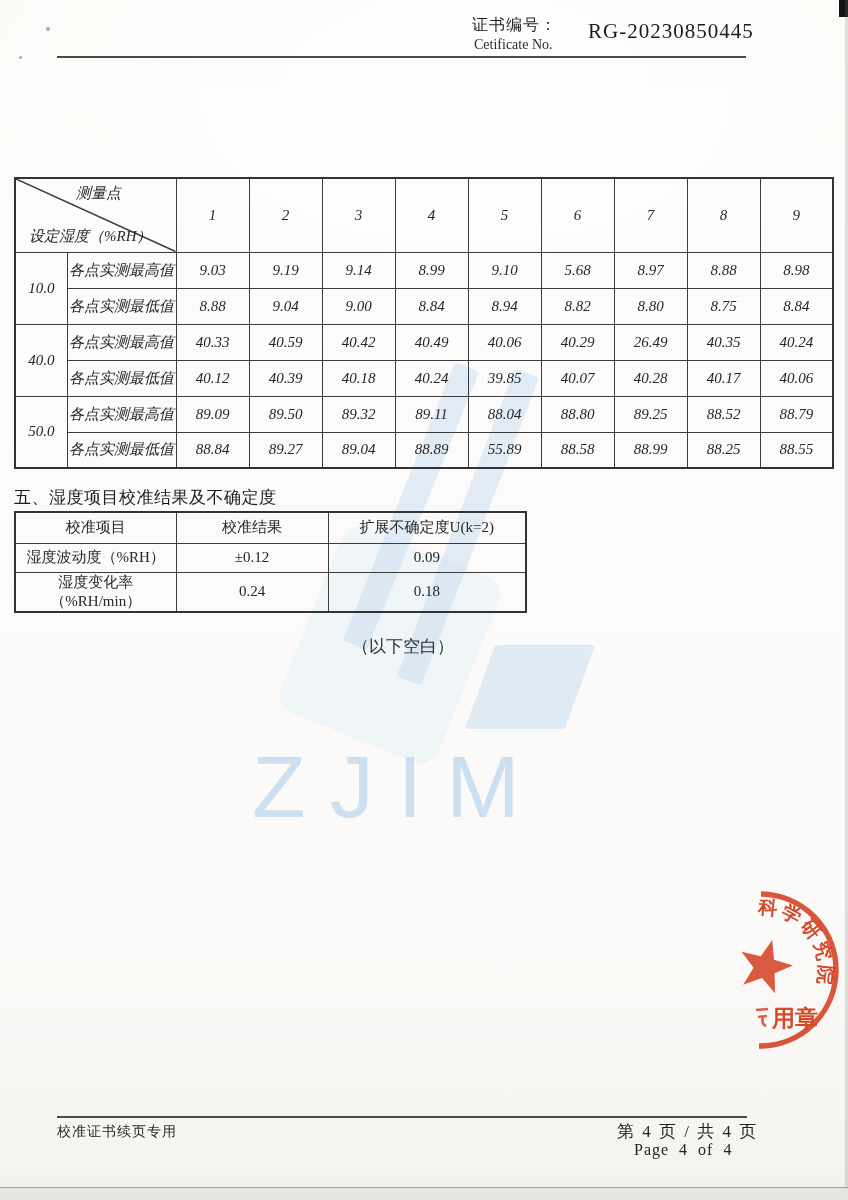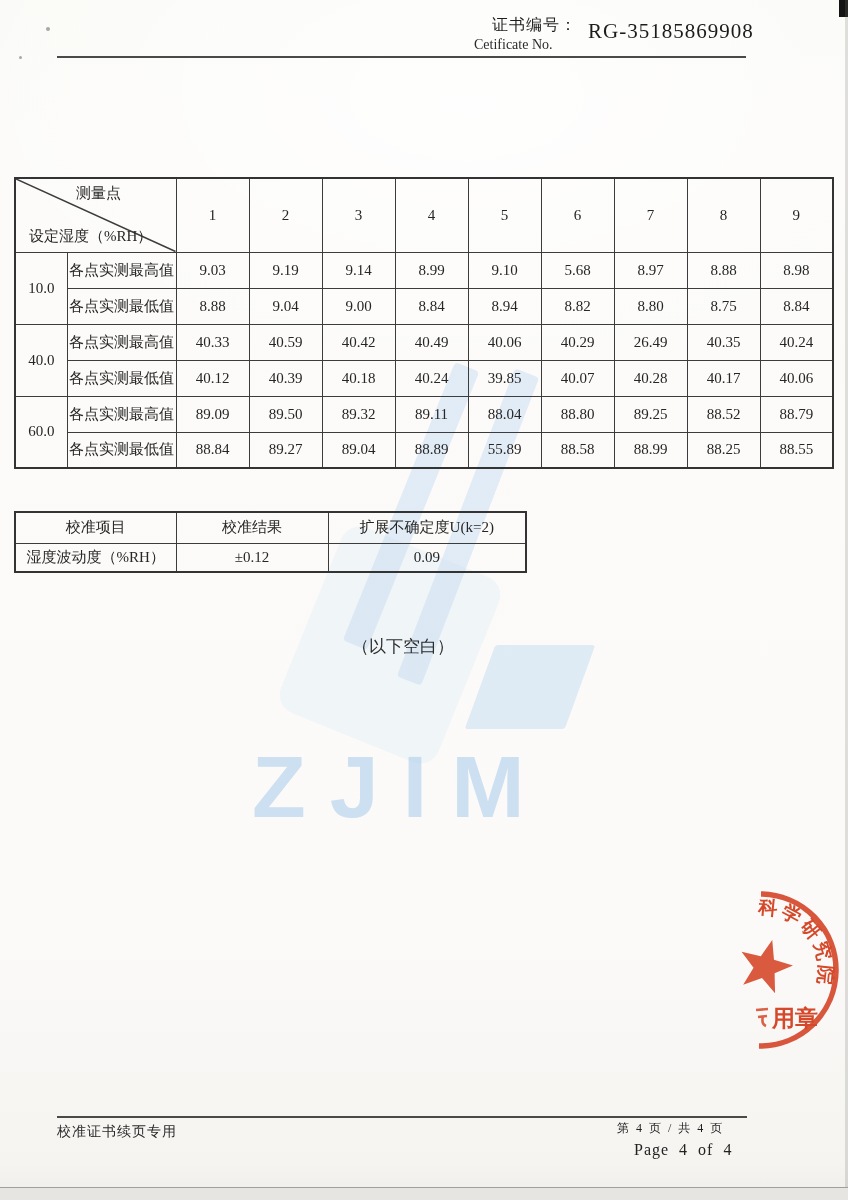--- a/index.html
+++ b/index.html
@@ -6,62 +6,62 @@
   #page{
     position:relative;width:848px;height:1200px;overflow:hidden;
     background:
       radial-gradient(ellipse 900px 500px at 55% 8%, rgba(255,255,255,.8), rgba(255,255,255,0) 60%),
       linear-gradient(180deg,#fafaf7 0%,#fcfbf9 12%,#fbfaf8 78%,#f5f4f1 97%,#eeede9 100%);
     font-family:"Liberation Serif","DejaVu Serif",serif;
     color:#242424;
   }
   .abs{position:absolute;}
   
-  .hdr-zh{left:472px;top:15px;font-size:16px;letter-spacing:1px;color:#1f1f1f;margin-left:20px;}
+  .hdr-zh{left:472px;top:15px;font-size:16px;letter-spacing:1px;color:#1f1f1f;}
   .hdr-en{left:474px;top:37px;font-size:14px;color:#2a2a2a;}
   .hdr-no{left:588px;top:19px;font-size:21px;letter-spacing:1px;color:#1c1c1c;}
   .rule{height:2px;background:#4a4a48;}
   .hdr-rule{left:57px;top:56px;width:689px;}
   
   .sec-title{font-size:17px;color:#1c1c1c;letter-spacing:.5px;}
   .sec4{left:14px;top:149px;}
   .sec5{left:14px;top:486px;}
   .blank-note{left:352px;top:635px;font-size:17px;color:#2a2a2a;}
   
   table{border-collapse:collapse;table-layout:fixed;background:transparent;}
   td,th{border:1.5px solid #3c3c3c;padding:0;text-align:center;vertical-align:middle;
         font-size:15px;font-weight:normal;color:#262626;}
-  #t1{left:14px;top:177px;width:820px;border:2px solid #333;}
+  #t1{left:14px;top:177px;width:820px;border:2px solid #333;font-style:italic;}
   #t1 .hrow{height:74px;}
   #t1 tr{height:36px;}
   #t2{left:14px;top:511px;width:511px;border:2px solid #333;}
   #t2 .hrow{height:31px;}
   #t2 tr{height:29px;}
   .corner{position:relative;}
   .corner svg{position:absolute;left:0;top:0;width:100%;height:100%;}
   .corner .c-top{position:absolute;top:5px;left:60px;font-size:15px;}
   .corner .c-bot{position:absolute;bottom:6px;left:13px;font-size:15px;}
   
   .wm{pointer-events:none;}
   .wm-bar{background:rgba(172,206,238,.32);border-radius:4px;}
   .wm-bar.a{left:398px;top:356px;width:26px;height:300px;transform:rotate(22deg);}
   .wm-bar.b{left:455px;top:362px;width:26px;height:330px;transform:rotate(21deg);}
   .wm-block{left:480px;top:645px;width:100px;height:84px;background:rgba(175,210,240,.38);
             transform:skewX(-20deg);border-radius:3px;}
   .wm-band{left:305px;top:545px;width:170px;height:200px;background:rgba(195,220,242,.18);
            transform:rotate(22deg);border-radius:20px;}
   .wm-text{left:252px;top:736px;font-family:"Liberation Sans","DejaVu Sans",sans-serif;
-           font-weight:700;font-size:88px;letter-spacing:24px;color:rgba(158,198,233,.50);}
+           font-weight:400;font-size:88px;letter-spacing:24px;color:rgba(158,198,233,.50);}
   
   .stamp{left:688px;top:858px;}
   
   .ftr-rule{left:57px;top:1116px;width:690px;}
   .ftr-zh{left:57px;top:1123px;font-size:14px;letter-spacing:1px;color:#2a2a2a;}
   .ftr-en{left:57px;top:1142px;font-size:15px;color:#262626;}
-  .ftr-pzh{left:617px;top:1120px;font-size:12px;letter-spacing:2px;color:#1f1f1f;}
+  .ftr-pzh{left:617px;top:1120px;font-size:17px;letter-spacing:2px;color:#1f1f1f;}
   .ftr-pen{left:634px;top:1141px;font-size:16px;letter-spacing:1px;word-spacing:5px;color:#222;}
   
   .notch{left:839px;top:0;width:9px;height:17px;background:#141414;}
   .edge-r{right:0;top:0;width:3px;height:1200px;background:rgba(120,120,112,.22);}
   .edge-b{left:0;top:1187px;width:848px;height:13px;background:#e6e5e1;border-top:1px solid #a09f9a;}
   .speck{border-radius:50%;background:rgba(95,100,105,.55);}
   .s1{left:46px;top:27px;width:4px;height:4px;}
   .s2{left:19px;top:56px;width:3px;height:3px;}
 </style>
 </head>
@@ -70,21 +70,21 @@
 <div id="page">
 
   <div class="abs wm wm-bar a"></div>
   <div class="abs wm wm-bar b"></div>
   <div class="abs wm wm-block"></div>
   <div class="abs wm wm-band"></div>
   <div class="abs wm wm-text">ZJIM</div>
 
   <div class="abs hdr-zh">证书编号：</div>
   <div class="abs hdr-en">Cetificate No.</div>
-  <div class="abs hdr-no">RG-35185869908</div>
+  <div class="abs hdr-no">RG-20230850445</div>
   <div class="abs rule hdr-rule"></div>
 
 
   <table id="t1" class="abs">
     <colgroup>
       <col style="width:52px">
         <col style="width:109px">
       <col style="width:73px">
         <col style="width:73px">
         <col style="width:73px">
@@ -158,21 +158,21 @@
       <td>40.39</td>
       <td>40.18</td>
       <td>40.24</td>
       <td>39.85</td>
       <td>40.07</td>
       <td>40.28</td>
       <td>40.17</td>
       <td>40.06</td>
     </tr>
     <tr>
-      <td rowspan="2">60.0</td>
+      <td rowspan="2">50.0</td>
       <td>各点实测最高值</td>
       <td>89.09</td>
       <td>89.50</td>
       <td>89.32</td>
       <td>89.11</td>
       <td>88.04</td>
       <td>88.80</td>
       <td>89.25</td>
       <td>88.52</td>
       <td>88.79</td>
@@ -185,37 +185,43 @@
       <td>88.89</td>
       <td>55.89</td>
       <td>88.58</td>
       <td>88.99</td>
       <td>88.25</td>
       <td>88.55</td>
     </tr>
   </tbody>
     </table>
 
+  <div class="abs sec-title sec5">五、湿度项目校准结果及不确定度</div>
 
   <table id="t2" class="abs">
     <colgroup>
         <col style="width:161px">
         <col style="width:152px">
         <col style="width:198px">
       </colgroup>
     <tbody>
         <tr class="hrow">
       <th>校准项目</th>
       <th>校准结果</th>
       <th>扩展不确定度U(k=2)</th>
     </tr>
     <tr>
       <td>湿度波动度（%RH）</td>
       <td>±0.12</td>
       <td>0.09</td>
+    </tr>
+    <tr>
+      <td>湿度变化率（%RH/min）</td>
+      <td>0.24</td>
+      <td>0.18</td>
     </tr>
   </tbody>
     </table>
 
   <div class="abs blank-note">（以下空白）</div>
 
   <svg class="abs stamp" width="160" height="240" viewBox="0 0 160 240">
     <path d="M 73 36 A 76 76 0 1 1 71 188" fill="none" stroke="#d5482a" stroke-width="5.5" opacity=".92"></path>
     <polygon points="77,81 83.8,99.7 103.6,100.3 87.9,112.6 93.5,131.7 77,120.5 60.5,131.7 66.1,112.6 50.4,100.3 70.2,99.7" transform="rotate(15 77 109)" fill="#d5482a" opacity=".9"></polygon>
     <path id="sealArc" d="M 70 56 A 56 56 0 0 1 130 124" fill="none"></path>

